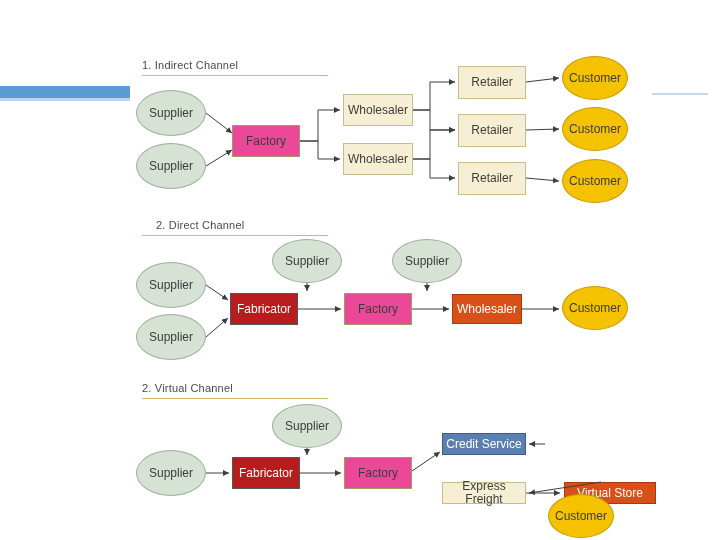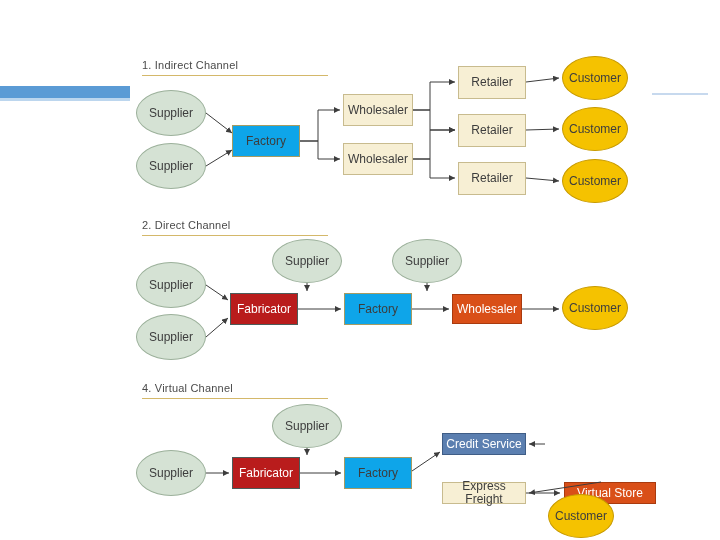--- a/index.html
+++ b/index.html
@@ -9,21 +9,21 @@
   .blue-bar2{position:absolute;left:0;top:98px;width:130px;height:3px;background:#bcd6ee;}
   .right-line{position:absolute;left:652px;top:93px;width:56px;height:2px;background:#c7d9ee;}
 
   .section-title{position:absolute;font-size:11px;color:#4a4a4a;letter-spacing:.2px;white-space:nowrap;}
   .rule{position:absolute;height:1px;background:#d4b86a;}
 
   .node{position:absolute;box-sizing:border-box;display:flex;align-items:center;justify-content:center;text-align:center;font-size:12px;color:#3d3d3d;line-height:1.05;}
   .ellipse{border-radius:50%;}
   .e-green{background:#d5e2d4;border:1px solid #9bb09a;}
   .e-yellow{background:#f5c200;border:1px solid #c79a00;color:#3d3d3d;}
-  .r-khaki{background:#0ea5e9;border:1px solid #a59b62;}
+  .r-khaki{background:#ec4899;border:1px solid #a59b62;}
   .r-cream{background:#f7efd4;border:1px solid #c8bb8e;}
   .r-slate{background:#b91c1c;border:1px solid #4c5b59;color:#ffffff;}
   .r-orange{background:#d94f18;border:1px solid #a93a0e;color:#ffffff;}
   .r-blue{background:#5b7fb0;border:1px solid #3f5d86;color:#ffffff;}
   .r-cream2{background:#f7efd4;border:1px solid #c8bb8e;}
 
   svg.arrows{position:absolute;left:0;top:0;width:720px;height:540px;pointer-events:none;}
 </style>
 </head>
 <body>
@@ -46,36 +46,36 @@
   <div class="node r-cream" style="left:343px;top:143px;width:70px;height:32px;">Wholesaler</div>
 
   <div class="node r-cream" style="left:458px;top:66px;width:68px;height:33px;">Retailer</div>
   <div class="node r-cream" style="left:458px;top:114px;width:68px;height:33px;">Retailer</div>
   <div class="node r-cream" style="left:458px;top:162px;width:68px;height:33px;">Retailer</div>
 
   <div class="node ellipse e-yellow" style="left:562px;top:56px;width:66px;height:44px;">Customer</div>
   <div class="node ellipse e-yellow" style="left:562px;top:107px;width:66px;height:44px;">Customer</div>
   <div class="node ellipse e-yellow" style="left:562px;top:159px;width:66px;height:44px;">Customer</div>
 
-  <div class="section-title" style="left:142px;top:219px;">2. Direct Channel</div>
+  <div class="section-title" style="left:156px;top:219px;">2. Direct Channel</div>
   <div class="rule" style="left:142px;top:235px;width:186px;"></div>
 
   <div class="node ellipse e-green" style="left:272px;top:239px;width:70px;height:44px;">Supplier</div>
   <div class="node ellipse e-green" style="left:392px;top:239px;width:70px;height:44px;">Supplier</div>
 
   <div class="node ellipse e-green" style="left:136px;top:262px;width:70px;height:46px;">Supplier</div>
   <div class="node ellipse e-green" style="left:136px;top:314px;width:70px;height:46px;">Supplier</div>
 
   <div class="node r-slate" style="left:230px;top:293px;width:68px;height:32px;">Fabricator</div>
   <div class="node r-khaki" style="left:344px;top:293px;width:68px;height:32px;">Factory</div>
   <div class="node r-orange" style="left:452px;top:294px;width:70px;height:30px;">Wholesaler</div>
 
   <div class="node ellipse e-yellow" style="left:562px;top:286px;width:66px;height:44px;">Customer</div>
 
-  <div class="section-title" style="left:142px;top:382px;">4. Virtual Channel</div>
+  <div class="section-title" style="left:142px;top:382px;">2. Virtual Channel</div>
   <div class="rule" style="left:142px;top:398px;width:186px;"></div>
 
   <div class="node ellipse e-green" style="left:272px;top:404px;width:70px;height:44px;">Supplier</div>
 
   <div class="node ellipse e-green" style="left:136px;top:450px;width:70px;height:46px;">Supplier</div>
 
   <div class="node r-slate" style="left:232px;top:457px;width:68px;height:32px;">Fabricator</div>
   <div class="node r-khaki" style="left:344px;top:457px;width:68px;height:32px;">Factory</div>
 
   <div class="node r-cream2" style="left:442px;top:482px;width:84px;height:22px;">Express Freight</div>

